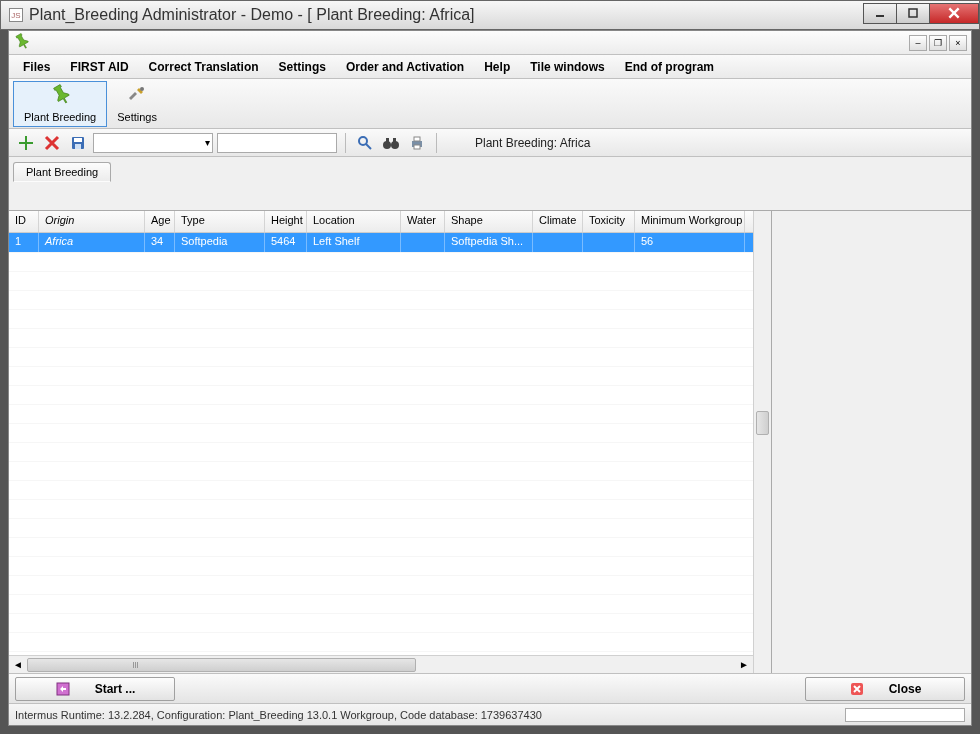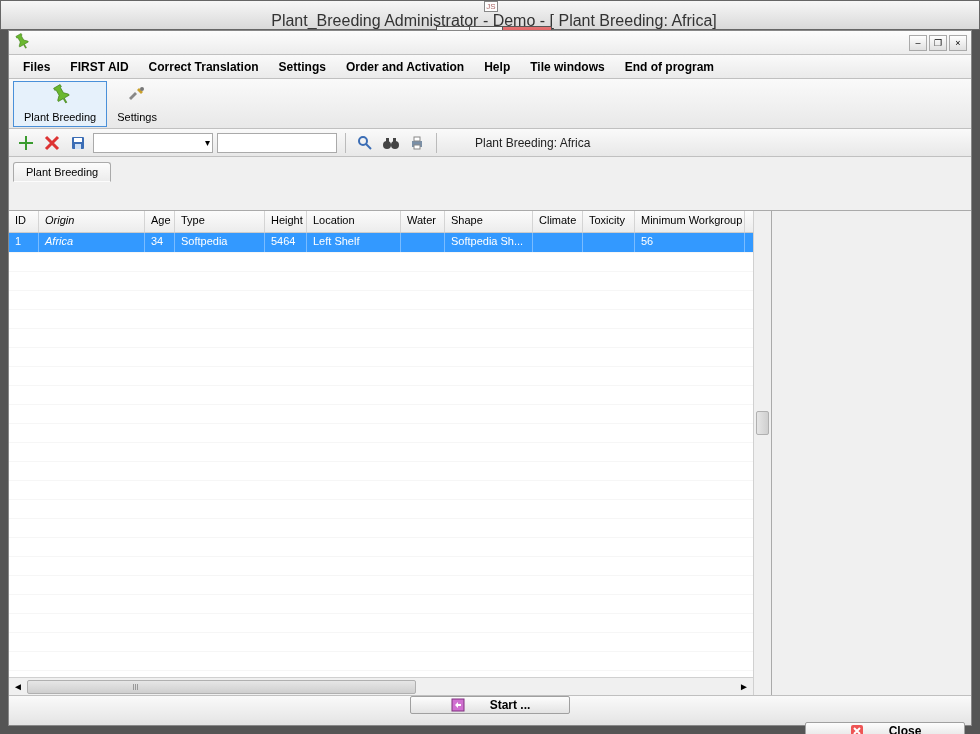--- a/index.html
+++ b/index.html
@@ -1,19 +1,19 @@
 <!DOCTYPE html>
 <html><head>
 <meta charset="utf-8">
 <style>
 * { margin: 0; padding: 0; box-sizing: border-box; font-family: "Segoe UI", Tahoma, sans-serif; }
 body { width: 980px; height: 734px; overflow: hidden; background: #555; }
 
 
-.titlebar { height: 30px; background: linear-gradient(to bottom, #f7f7f7 0%, #e8e8e8 50%, #d9d9d9 100%); border: 1px solid #666; display: flex; align-items: center; padding-left: 8px; flex-direction: column; }
+.titlebar { height: 30px; background: linear-gradient(to bottom, #f7f7f7 0%, #e8e8e8 50%, #d9d9d9 100%); border: 1px solid #666; display: flex; align-items: center; padding-left: 8px; }
 .titlebar .doc-icon { width: 14px; height: 14px; background: #fff; border: 1px solid #888; margin-right: 6px; font-size: 8px; display:flex; align-items:center; justify-content:center; color:#a66; }
 .titlebar .title { font-size: 16px; color: #333; flex: 1; }
 .titlebar .win-controls { display: flex; margin-top:-4px; }
 .titlebar .win-btn { width: 34px; height: 21px; border: 1px solid #555; display: flex; align-items: center; justify-content: center; font-size: 12px; margin-left: -1px; background: linear-gradient(to bottom, #f4f4f4, #ccc); cursor: pointer; }
 .titlebar .win-btn.close { background: linear-gradient(to bottom, #e57373, #c62828); color: #fff; width: 50px; border-top-right-radius: 0; }
 .titlebar .win-btn.min svg, .titlebar .win-btn.max svg { width:12px; height:12px; }
 
 
 .app { position: absolute; left: 8px; right: 8px; top: 30px; bottom: 8px; background: #f0f0f0; border: 1px solid #888; display: flex; flex-direction: column; }
 
@@ -61,21 +61,21 @@
 .grid-row .cell { border-right: 1px solid rgba(255,255,255,0.35); padding: 2px 6px; white-space: nowrap; overflow: hidden; }
 .grid-lines { position:absolute; top:19px; left:0; right:0; bottom:0; background-image: linear-gradient(to bottom, #f0f0f0 1px, transparent 1px); background-size: 100% 19px; opacity:0.6; }
 
 .hscroll { height: 18px; background: #f0f0f0; border-top: 1px solid #d0d0d0; display:flex; align-items:center; }
 .hscroll .harrow { width:18px; height:16px; display:flex; align-items:center; justify-content:center; font-size:10px; }
 .hscroll .htrack { flex:1; background:#f0f0f0; height:16px; position:relative; }
 .hscroll .hthumb { position:absolute; left:0; width:55%; top:1px; bottom:1px; background: linear-gradient(to bottom,#e6e6e6,#cfcfcf); border:1px solid #b0b0b0; border-radius:2px; }
 .hscroll .nub { position:absolute; left:27%; top:3px; bottom:3px; width:6px; background: repeating-linear-gradient(to right,#999,#999 1px,transparent 1px,transparent 2px); }
 
 
-.actionbar { height: 30px; background: linear-gradient(to bottom,#fafafa,#e4e4e4); border-top: 1px solid #c0c0c0; display:flex; align-items:center; padding: 0 6px; gap: 8px; flex-direction: column; }
+.actionbar { height: 30px; background: linear-gradient(to bottom,#fafafa,#e4e4e4); border-top: 1px solid #c0c0c0; display:flex; align-items:center; padding: 0 6px; gap: 8px; }
 .actionbar .bigbtn { height: 24px; background: linear-gradient(to bottom,#fdfdfd,#e3e3e3); border: 1px solid #a0a0a0; border-radius: 2px; display:flex; align-items:center; justify-content:center; font-size: 12px; font-weight: bold; cursor:pointer; }
 .actionbar .start { width: 160px; }
 .actionbar .close-btn { width: 160px; margin-left: auto; }
 .actionbar .bicon { width:16px; height:16px; margin-right: 24px; display:flex; align-items:center; justify-content:center; }
 
 
 .statusbar { height: 22px; background: linear-gradient(to bottom,#f6f6f6,#e6e6e6); border-top: 1px solid #c0c0c0; display:flex; align-items:center; padding: 0 6px; font-size: 11px; color:#333; }
 .statusbar .progress { margin-left:auto; width:120px; height:14px; border:1px solid #aaa; background:#fff; }
 
 
@@ -268,14 +268,18 @@
       <span class="bicon">
         <svg width="14" height="14" viewBox="0 0 14 14">
             <rect x="1" y="1" width="12" height="12" rx="2" fill="#e55"></rect>
             <path d="M4 4 L10 10 M10 4 L4 10" stroke="#fff" stroke-width="2"></path>
           </svg>
       </span>
       <span>Close</span>
     </div>
   </div>
 
+  <div class="statusbar">
+    <span>Intermus Runtime: 13.2.284, Configuration: Plant_Breeding 13.0.1 Workgroup, Code database: 1739637430</span>
+    <div class="progress"></div>
+  </div>
 
 </div>
 
 </body></html>

